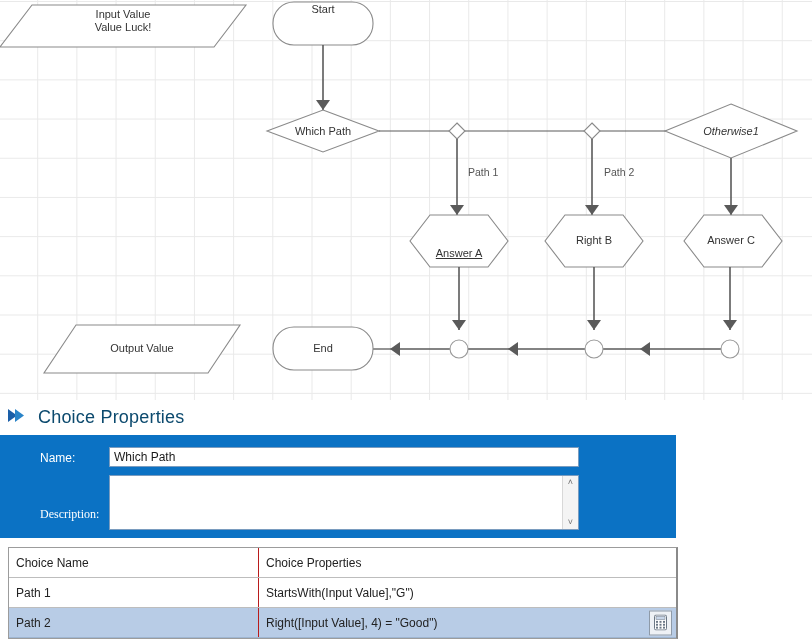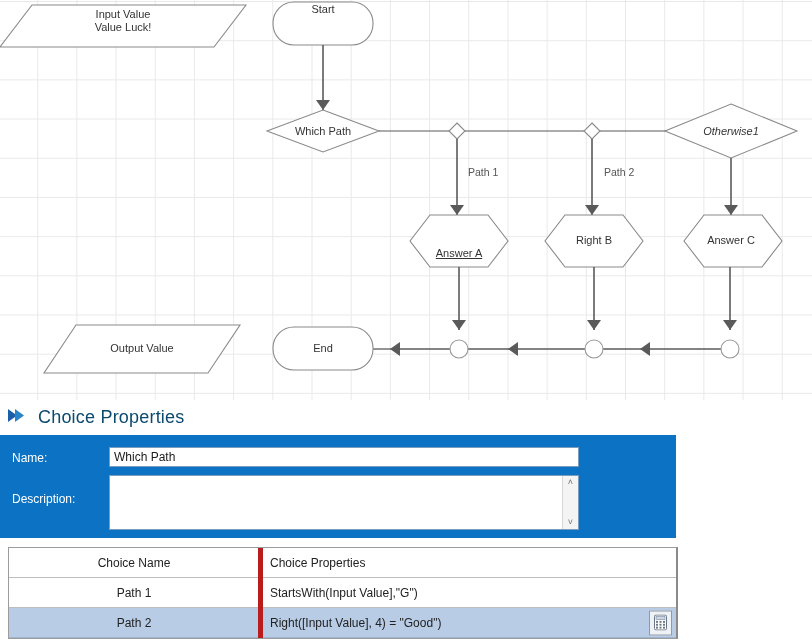--- a/index.html
+++ b/index.html
@@ -25,44 +25,44 @@
 
   
   #prop-header{position:absolute;left:0;top:400px;width:812px;height:34px;
                background:#fff;display:flex;align-items:center;}
   #prop-header .arrow-ico{margin-left:6px;margin-right:10px;display:block;}
   #prop-title{font-size:18px;color:#0c4a6e;letter-spacing:.2px;}
 
   
   #blue-panel{position:absolute;left:0;top:435px;width:676px;height:103px;
               background:#0b72c4;}
-  .fld-label{position:absolute;color:#ffffff;font-size:12px;}
+  .fld-label{position:absolute;color:#ffffff;font-size:12px;margin-left:28px;}
   #lbl-name{left:12px;top:451px;}
-  #lbl-desc{left:12px;top:492px;}
+  #lbl-desc{left:12px;top:507px;font-family:Liberation Serif, serif;}
   #name-input{position:absolute;left:109px;top:447px;width:470px;height:20px;
               box-sizing:border-box;border:1px solid #7a9cbf;background:#fff;
               font-family:"Liberation Sans",sans-serif;font-size:12px;color:#1a1a1a;
               padding:1px 4px;outline:none;}
   #desc-wrap{position:absolute;left:109px;top:475px;width:470px;height:55px;
              border:1px solid #7a9cbf;background:#fff;box-sizing:border-box;display:flex;}
   #desc-input{flex:1;border:none;outline:none;resize:none;background:#fff;
               font-family:"Liberation Sans",sans-serif;font-size:12px;padding:2px 4px;}
   #desc-scroll{width:15px;background:#f4f4f4;border-left:1px solid #d8d8d8;
                display:flex;flex-direction:column;justify-content:space-between;
                align-items:center;padding:2px 0;}
   #desc-scroll span{font-size:9px;color:#707070;line-height:9px;cursor:pointer;}
 
   
   #tbl{position:absolute;left:8px;top:547px;width:670px;
        border:1px solid #9c9c9c;border-right:2px solid #8a8a8a;
        background:#fff;box-sizing:border-box;}
   #tbl table{border-collapse:collapse;width:100%;table-layout:fixed;}
   #tbl td{font-size:12px;color:#222;padding:5px 6px 5px 7px;
           border-bottom:1px solid #bdbdbd;height:19px;vertical-align:middle;}
-  #tbl td.c1{width:236px;border-right:5px solid #b91c1c;text-align:center;}
+  #tbl td.c1{width:236px;border-right:1px solid #b91c1c;}
   #tbl tr.hdr td{color:#222;}
   #tbl tr.sel td{background:#b8cce6;border-bottom:1px solid #9fb6d2;}
   .calc-cell{position:relative;}
   #calc-btn{position:absolute;right:4px;top:50%;transform:translateY(-50%);
             width:21px;height:23px;background:#eef1f5;border:1px solid #8e9aa8;
             display:flex;align-items:center;justify-content:center;cursor:pointer;}
 </style>
 </head>
 <body>
 

